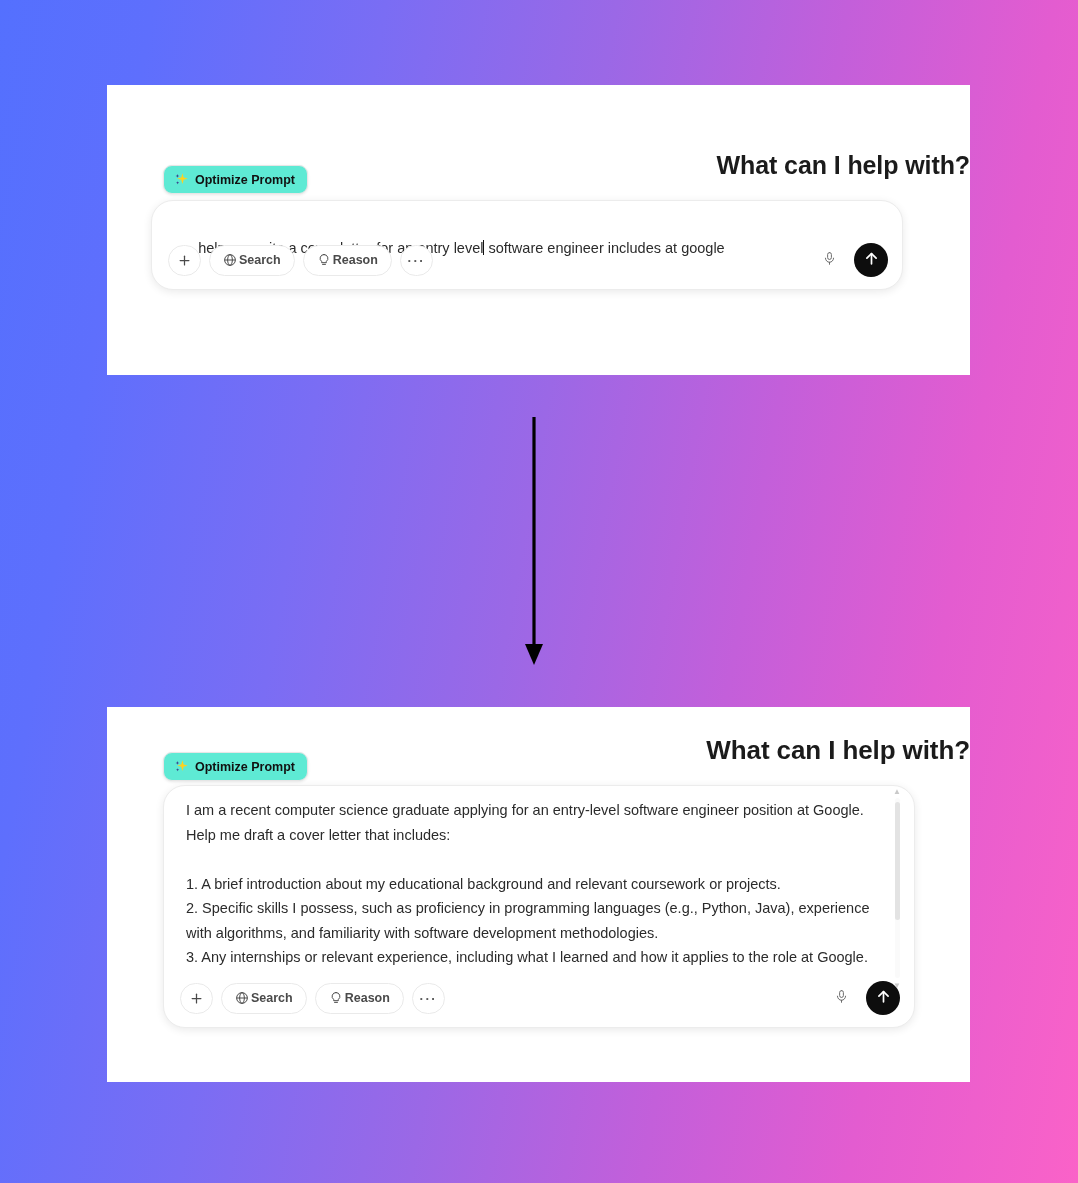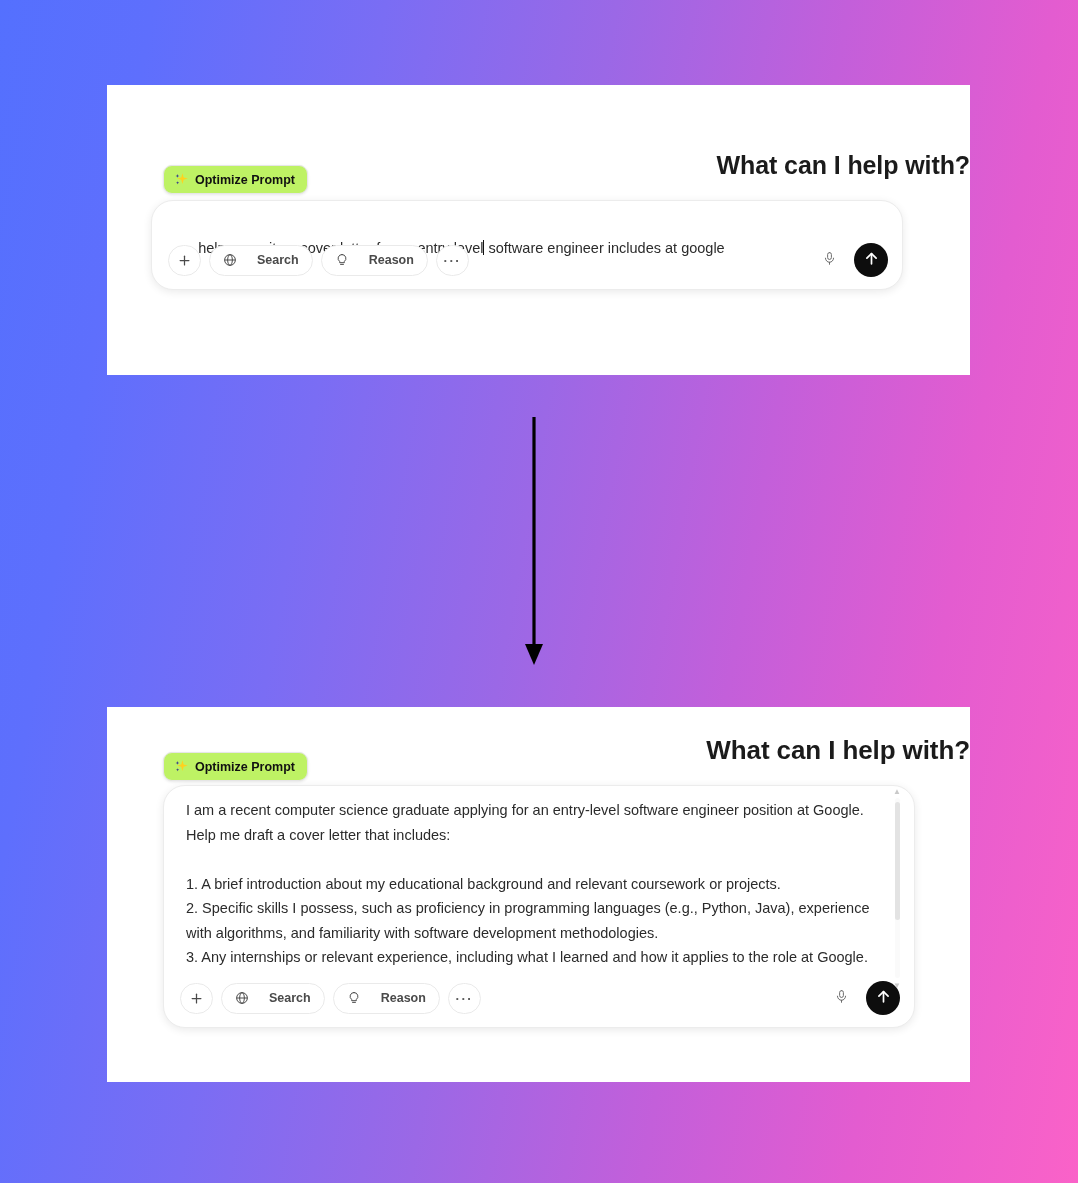--- a/index.html
+++ b/index.html
@@ -56,21 +56,21 @@
 
   #heading-top  { top: 66px; font-size: 25px; }
   #heading-bot  { top: 28px; font-size: 26px; }
 
   
   .optimize-pill {
     position: absolute;
     display: flex;
     align-items: center;
     gap: 6px;
-    background: #bef264;
+    background: #5eead4;
     border: 1px solid #e6e6e6;
     border-radius: 9px;
     box-shadow: 0 1px 3px rgba(0,0,0,0.10);
     padding: 6px 12px 6px 10px;
     font-size: 12.5px;
     font-weight: bold;
     color: #111;
     white-space: nowrap;
     cursor: pointer;
   }
@@ -173,21 +173,21 @@
     right: 14px;
     bottom: 12px;
     height: 34px;
     display: flex;
     align-items: center;
   }
 
   .tool-btn {
     display: flex;
     align-items: center;
-    gap: 20px;
+    gap: 2px;
     height: 31px;
     padding: 0 13px;
     border: 1px solid #eaeaea;
     border-radius: 16px;
     background: #ffffff;
     font-size: 12.5px;
     font-weight: bold;
     color: #4a4a4a;
     cursor: pointer;
     margin-right: 8px;

